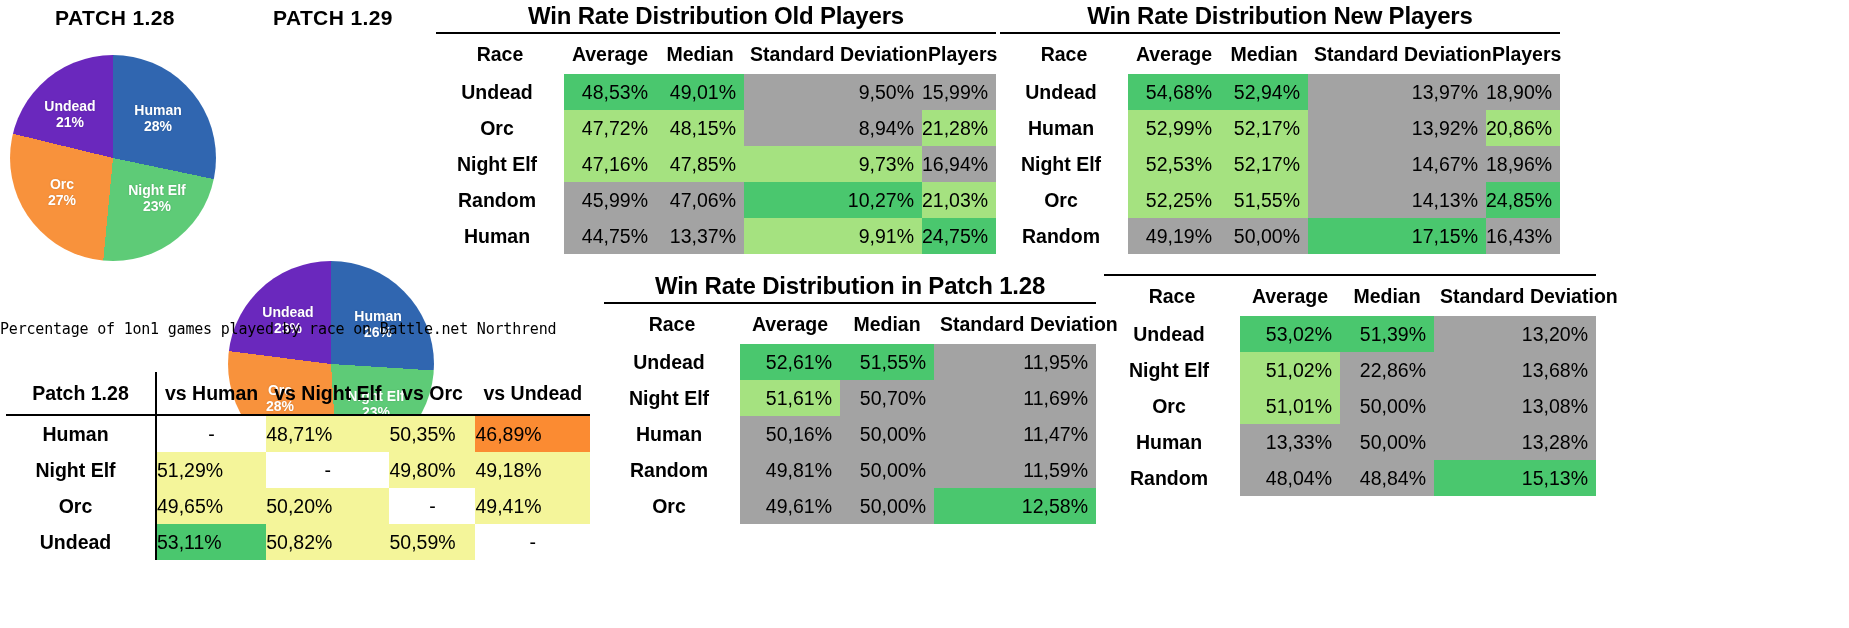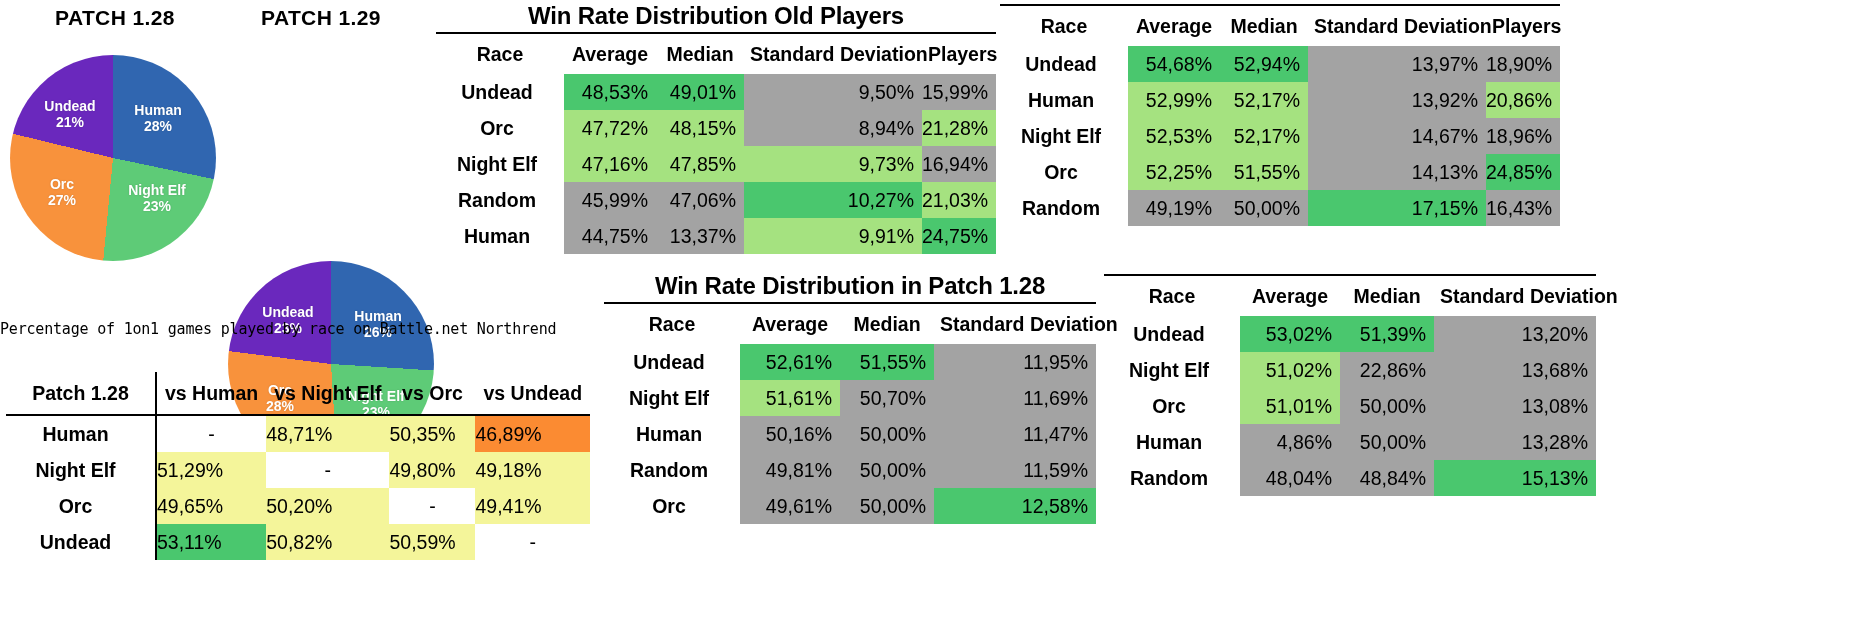--- a/index.html
+++ b/index.html
@@ -50,21 +50,21 @@
   .wh{background:#ffffff;}
 </style>
 </head>
 <body>
 
 <div class="root">
 
   <div class="abs" id="pies">
 
     <div class="abs pie-title" style="left:10px;top:6px;width:210px;">PATCH 1.28</div>
-    <div class="abs pie-title" style="left:216px;top:6px;width:210px;">PATCH 1.29</div>
+    <div class="abs pie-title" style="left:228px;top:6px;width:210px;">PATCH 1.29</div>
 
     <div class="abs pie" id="pie0" style="left: 10px; top: 55px; width: 206px; height: 206px; background: conic-gradient(rgb(48, 102, 176) 0deg, rgb(48, 102, 176) 101.82deg, rgb(94, 203, 119) 101.82deg, rgb(94, 203, 119) 185.45deg, rgb(248, 146, 60) 185.45deg, rgb(248, 146, 60) 283.64deg, rgb(106, 40, 189) 283.64deg, rgb(106, 40, 189) 360deg);">
       <div class="pielbl" style="left:16px;top:44px;width:88px;font-size:14px;">
         <span>Undead</span><br><span>21%</span>
       </div>
       <div class="pielbl" style="left:108px;top:48px;width:80px;font-size:14px;">
         <span>Human</span><br><span>28%</span>
       </div>
       <div class="pielbl" style="left:14px;top:122px;width:76px;font-size:14px;">
         <span>Orc</span><br><span>27%</span>
@@ -193,20 +193,21 @@
             <td class="num g1">44,75%</td>
             <td class="num g1">13,37%</td>
             <td class="num g2">9,91%</td>
             <td class="num g3">24,75%</td>
           </tr>
         </tbody>
     </table>
   </div>
 
   <div class="abs dist" style="left:1000px;top:2px;width:560px;">
+    <div class="ttl">Win Rate Distribution New Players</div>
     <div class="rule"></div>
     <table class="tbl">
       <colgroup>
           <col style="width:128px">
           <col style="width:92px">
           <col style="width:88px">
           <col style="width:178px">
           <col style="width:74px">
         </colgroup>
       <tbody>
@@ -336,21 +337,21 @@
             <td class="num g1">13,68%</td>
           </tr>
           <tr>
             <td class="race">Orc</td>
             <td class="num g2">51,01%</td>
             <td class="num g1">50,00%</td>
             <td class="num g1">13,08%</td>
           </tr>
           <tr>
             <td class="race">Human</td>
-            <td class="num g1">4,86%</td>
+            <td class="num g1">13,33%</td>
             <td class="num g1">50,00%</td>
             <td class="num g1">13,28%</td>
           </tr>
           <tr>
             <td class="race">Random</td>
             <td class="num g1">48,04%</td>
             <td class="num g1">48,84%</td>
             <td class="num g3">15,13%</td>
           </tr>
         </tbody>

